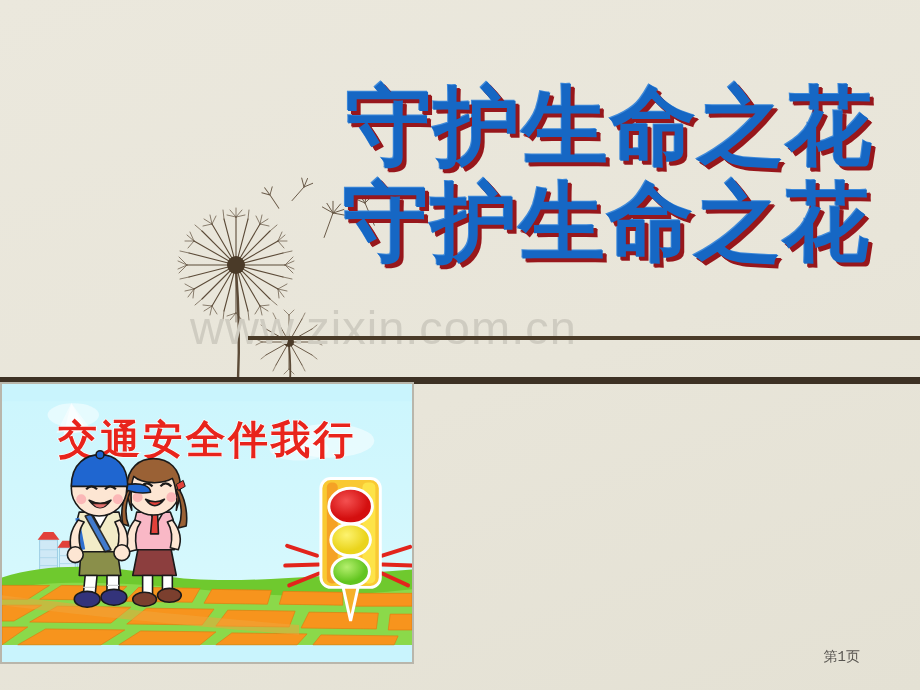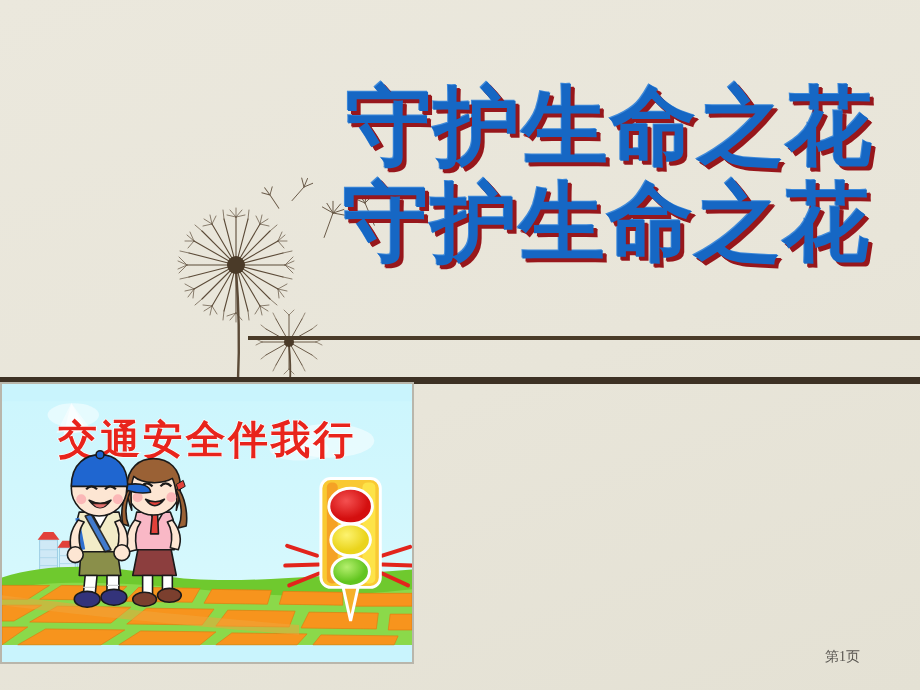--- a/index.html
+++ b/index.html
@@ -79,21 +79,21 @@
     box-sizing:border-box;
     overflow:hidden;
     background:#c9f4fd;
   }
   .photo svg{display:block;width:100%;height:100%;}
 
   
   .page-num{
     position:absolute;right:60px;bottom:24px;
     font-size:14px;color:#585550;
-    font-family:Liberation Serif, serif;
+    font-family:Liberation Mono, monospace;
   }
 </style>
 </head>
 <body>
 
 <div class="slide">
 
   <div class="dandelion">
     <svg viewBox="0 0 240 235" xmlns="http://www.w3.org/2000/svg">
       <g stroke="#5b4a37" fill="none" stroke-width="1.1" stroke-linecap="round">
@@ -189,20 +189,21 @@
           </g>
           <g transform="translate(120,30) rotate(-30)">
             <path d="M0 0 L1 16"></path>
             <path d="M0 0 l-6 -6 M0 0 l-1 -9 M0 0 l6 -6"></path>
           </g>
         </g>
       </g>
     </svg>
   </div>
 
+  <div class="watermark">www.zixin.com.cn</div>
 
   <div class="title-block">
     <div class="title-line l1">守护生命之花</div>
     <div class="title-line l2">守护生命之花</div>
   </div>
 
   <div class="rule2"></div>
 
 
   <div class="rule"></div>

